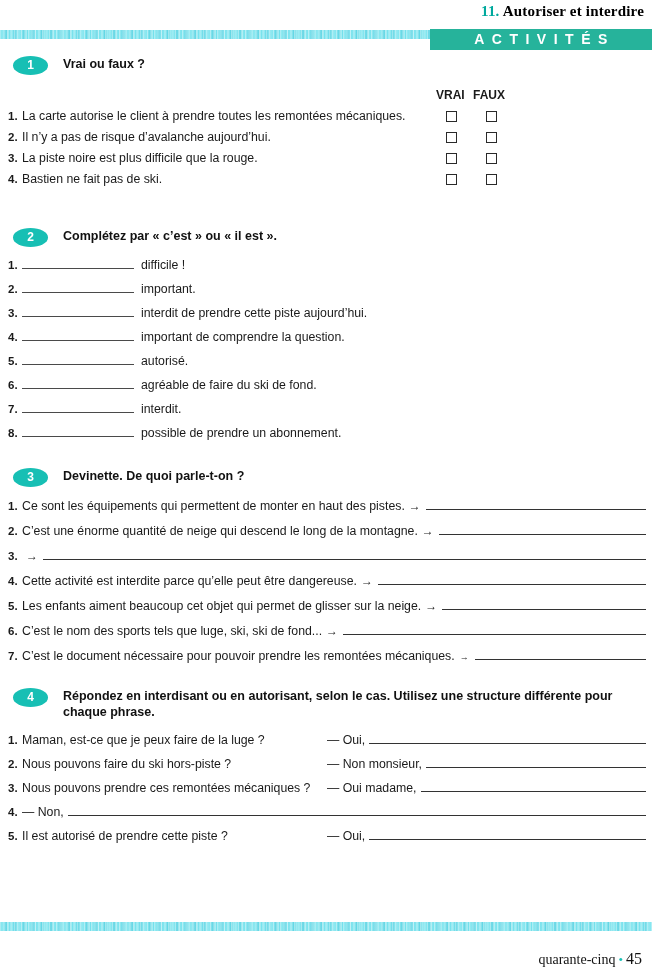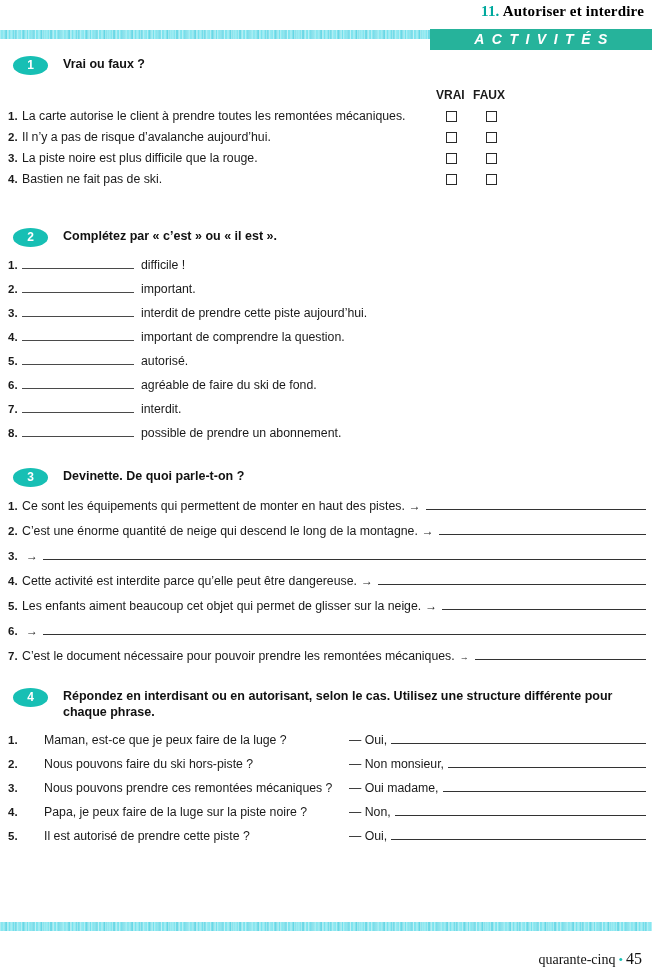--- a/index.html
+++ b/index.html
@@ -63,21 +63,20 @@
     background: #26b39b;
     color: #ffffff;
     font-size: 14px;
     font-weight: bold;
     letter-spacing: 7.5px;
     text-align: center;
     line-height: 21px;
     text-indent: 7px;
     font-family: "Liberation Sans", sans-serif;
     z-index: 3;
-    font-style: italic;
   }
 
   
   .exercise { position: absolute; left: 0; width: 652px; }
 
   .ex-head {
     position: relative;
     display: block;
     min-height: 20px;
   }
@@ -173,21 +172,21 @@
     border-bottom: 1.2px solid #333333;
     height: 11px;
     margin-right: 6px;
     min-width: 20px;
   }
 
   
   #ex4 { top: 688px; }
   .ex4-list { position: absolute; top: 44px; left: 0; width: 652px; }
   .ex4-row { height: 24px; }
-  .ex4-q { width: 305px; flex: 0 0 305px; white-space: nowrap; margin-left: 22px; }
+  .ex4-q { width: 305px; flex: 0 0 305px; white-space: nowrap; }
   .ex4-a { white-space: nowrap; padding-right: 4px; }
   .ex4-blank {
     flex: 1 1 auto;
     border-bottom: 1.2px solid #333333;
     height: 11px;
     margin-right: 6px;
     min-width: 20px;
   }
 
   
@@ -336,20 +335,21 @@
       <span class="blank-fill"></span>
     </div>
     <div class="q-row ex3-row">
       <span class="q-num">5.</span>
       <span class="q-text">Les enfants aiment beaucoup cet objet qui permet de glisser sur la neige.</span>
       <span class="arrow">→</span>
       <span class="blank-fill"></span>
     </div>
     <div class="q-row ex3-row">
       <span class="q-num">6.</span>
+      <span class="q-text">C’est le nom des sports tels que luge, ski, ski de fond...</span>
       <span class="arrow">→</span>
       <span class="blank-fill"></span>
     </div>
     <div class="q-row ex3-row">
       <span class="q-num">7.</span>
       <span class="q-text">C’est le document nécessaire pour pouvoir prendre les remontées mécaniques.</span>
       <span class="arrow small">→</span>
       <span class="blank-fill"></span>
     </div>
   </div>
@@ -375,21 +375,20 @@
       <span class="ex4-blank"></span>
     </div>
     <div class="q-row ex4-row">
       <span class="q-num">3.</span>
       <span class="ex4-q">Nous pouvons prendre ces remontées mécaniques ?</span>
       <span class="ex4-a">— Oui madame,</span>
       <span class="ex4-blank"></span>
     </div>
     <div class="q-row ex4-row">
       <span class="q-num">4.</span>
-      <span class="ex4-q">Papa, je peux faire de la luge sur la piste noire ?</span>
       <span class="ex4-a">— Non,</span>
       <span class="ex4-blank"></span>
     </div>
     <div class="q-row ex4-row">
       <span class="q-num">5.</span>
       <span class="ex4-q">Il est autorisé de prendre cette piste ?</span>
       <span class="ex4-a">— Oui,</span>
       <span class="ex4-blank"></span>
     </div>
   </div>

